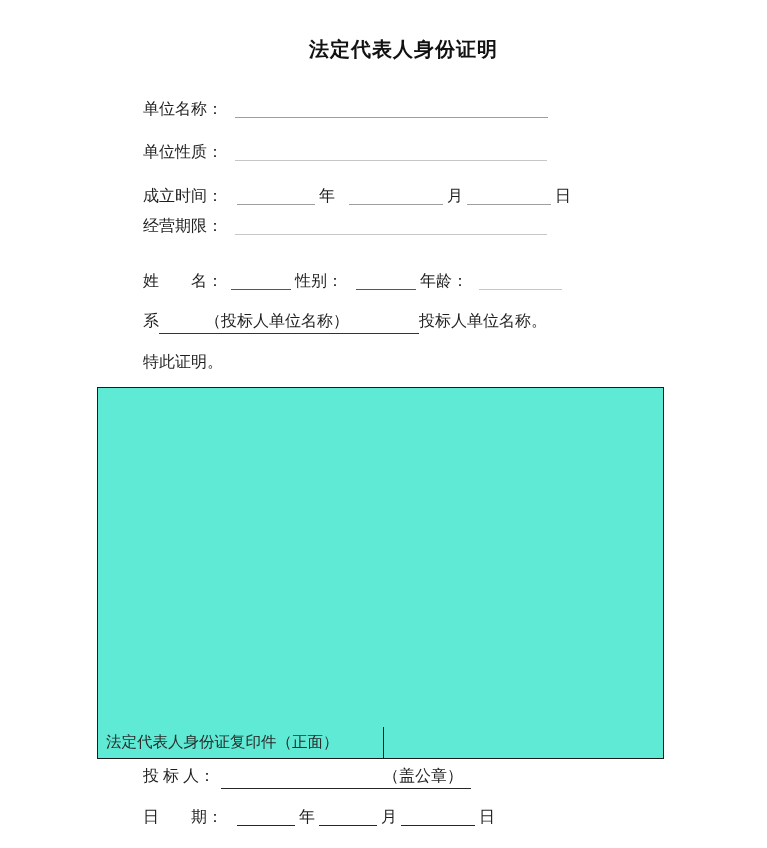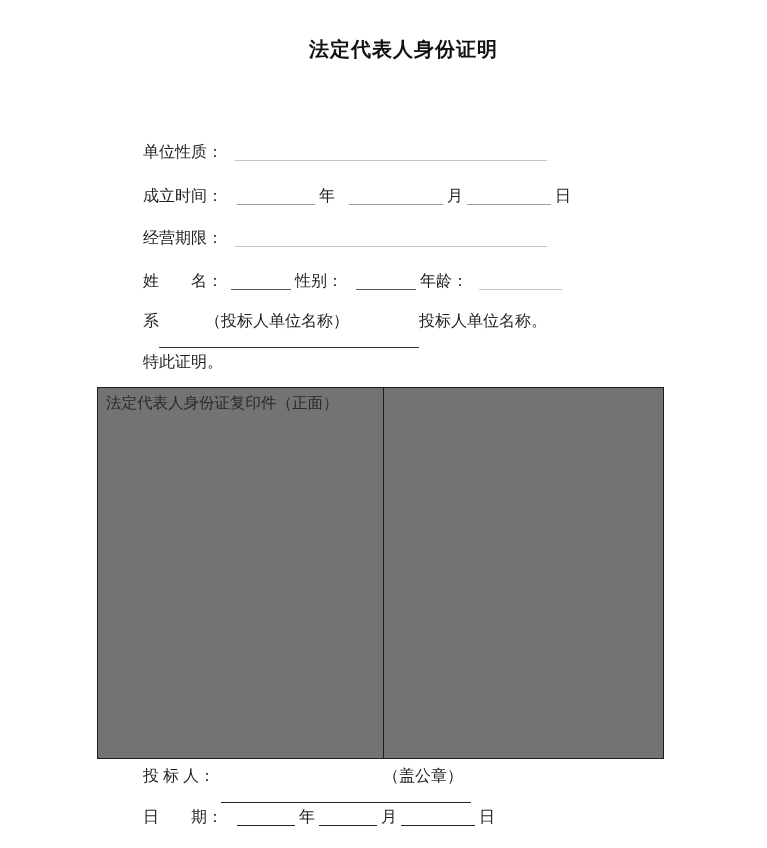--- a/index.html
+++ b/index.html
@@ -21,58 +21,63 @@
     display:inline-block; height:14px; vertical-align:-4px;
     border-bottom:1px solid #9e9e9e;
   }
   .u-gray  { border-bottom-color:#9e9e9e; }
   .u-light { border-bottom-color:#c6c6c6; }
   .u-dark  { border-bottom-color:#565656; }
   .u-black { border-bottom-color:#262626; }
   
   .ugroup {
     display:inline-block; border-bottom:1px solid #333333;
-    padding-bottom:16px; white-space:nowrap;
+    padding-bottom:2px; white-space:nowrap;
   }
   .ugroup .gap { display:inline-block; height:1px; }
   
   .idbox {
     position:absolute; left:97px; top:387px; width:567px; height:372px;
     border:1.5px solid #1c1c1c; box-sizing:border-box; display:flex;
-    background:#737373;
+    background:#5eead4;
+    align-items:flex-end;
   }
   .idcell { box-sizing:border-box; }
   .idcell.front { width:286px; border-right:1.5px solid #1c1c1c; }
   .idcell.back  { flex:1; }
   .idcell-label { padding:5px 8px; font-size:15.5px; color:#2a2a2a; }
 </style>
 </head>
 <body>
 
 <div class="page">
 
   <h1 class="title">法定代表人身份证明</h1>
 
+  <div class="row" style="top:99px">
+    <span class="lbl">单位名称：</span>
+    <span class="blank u-gray" style="width:313px; margin-left:8px"></span>
+  </div>
 
   <div class="row" style="top:186px">
     <span class="lbl">成立时间：</span>
     <span class="blank u-gray" style="width:78px; margin-left:10px"></span>
     <span class="lbl">年</span>
     <span class="blank u-gray" style="width:94px; margin-left:10px"></span>
     <span class="lbl">月</span>
     <span class="blank u-gray" style="width:84px"></span>
     <span class="lbl">日</span>
   </div>
 
   <div class="row" style="top:142px">
     <span class="lbl">单位性质：</span>
     <span class="blank u-light" style="width:312px; margin-left:8px"></span>
   </div>
 
-  <div class="row" style="top:228px">
+  <div class="row" style="top:216px">
     <span class="lbl">经营期限：</span>
     <span class="blank u-light" style="width:312px; margin-left:8px"></span>
   </div>
 
   <div class="row" style="top:271px">
     <span class="lbl">姓　　名：</span>
     <span class="blank u-dark" style="width:60px; margin-left:4px"></span>
     <span class="lbl">性别：</span>
     <span class="blank u-dark" style="width:60px; margin-left:9px"></span>
     <span class="lbl">年龄：</span>

